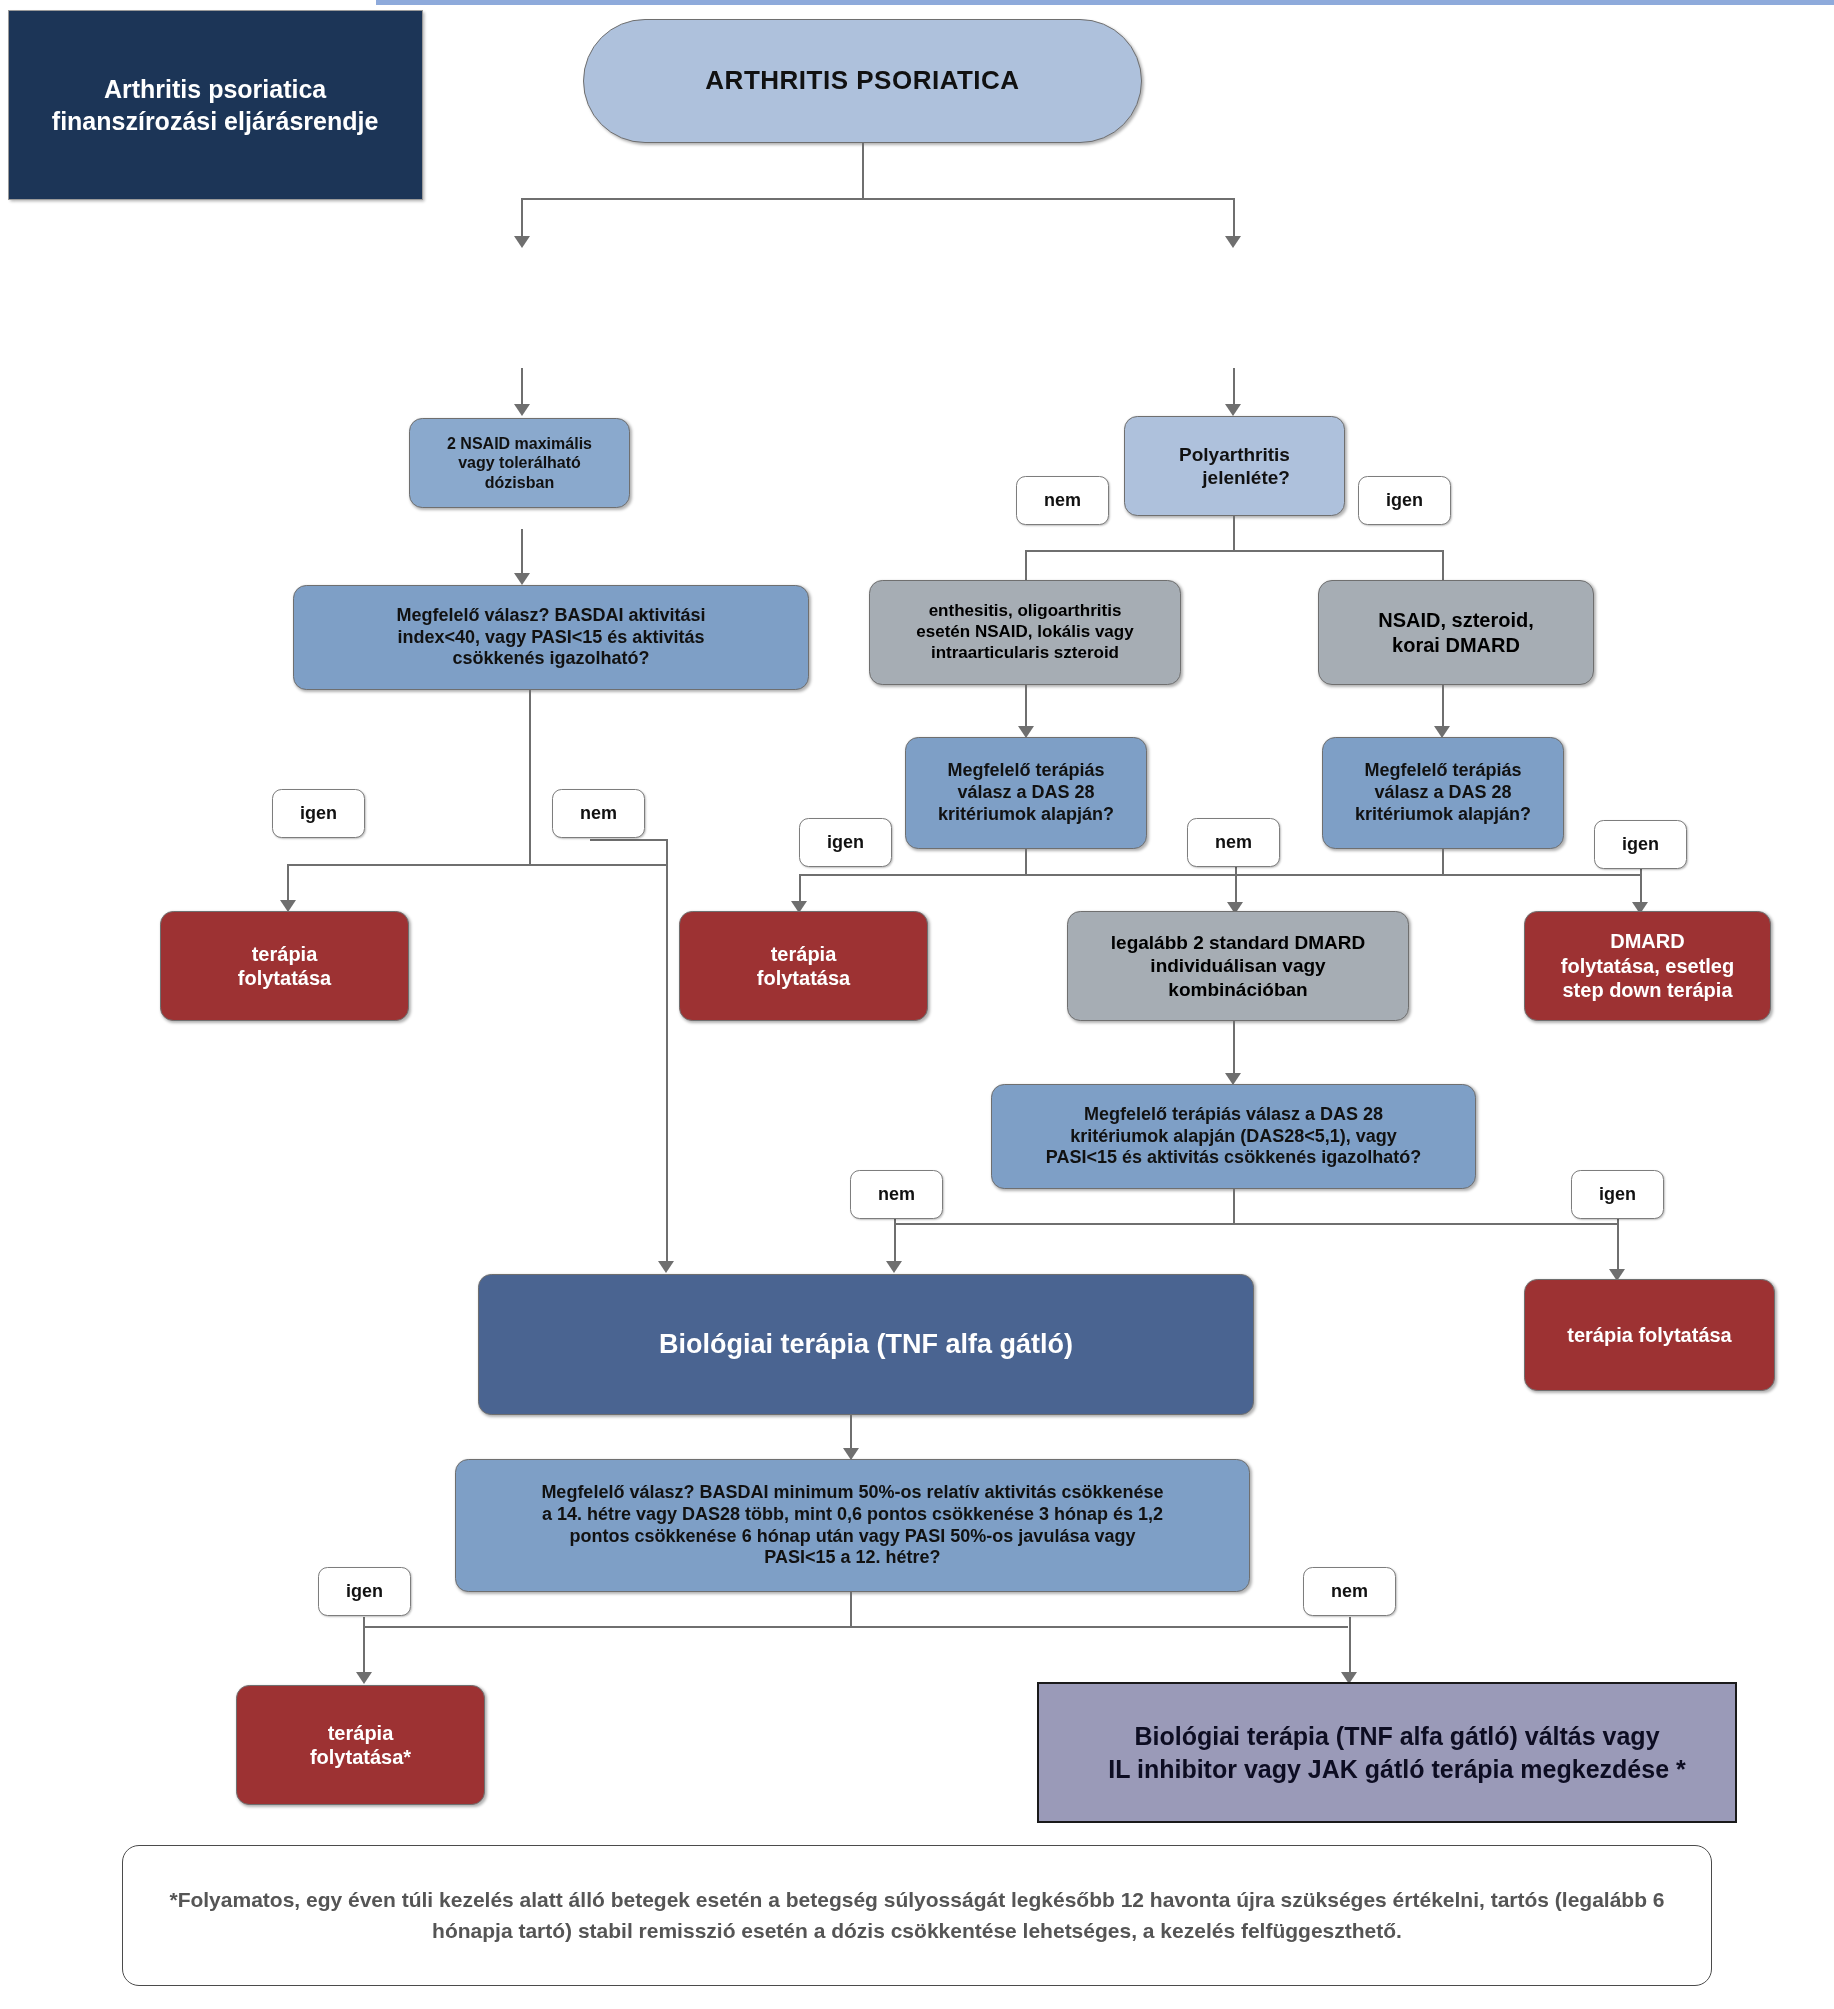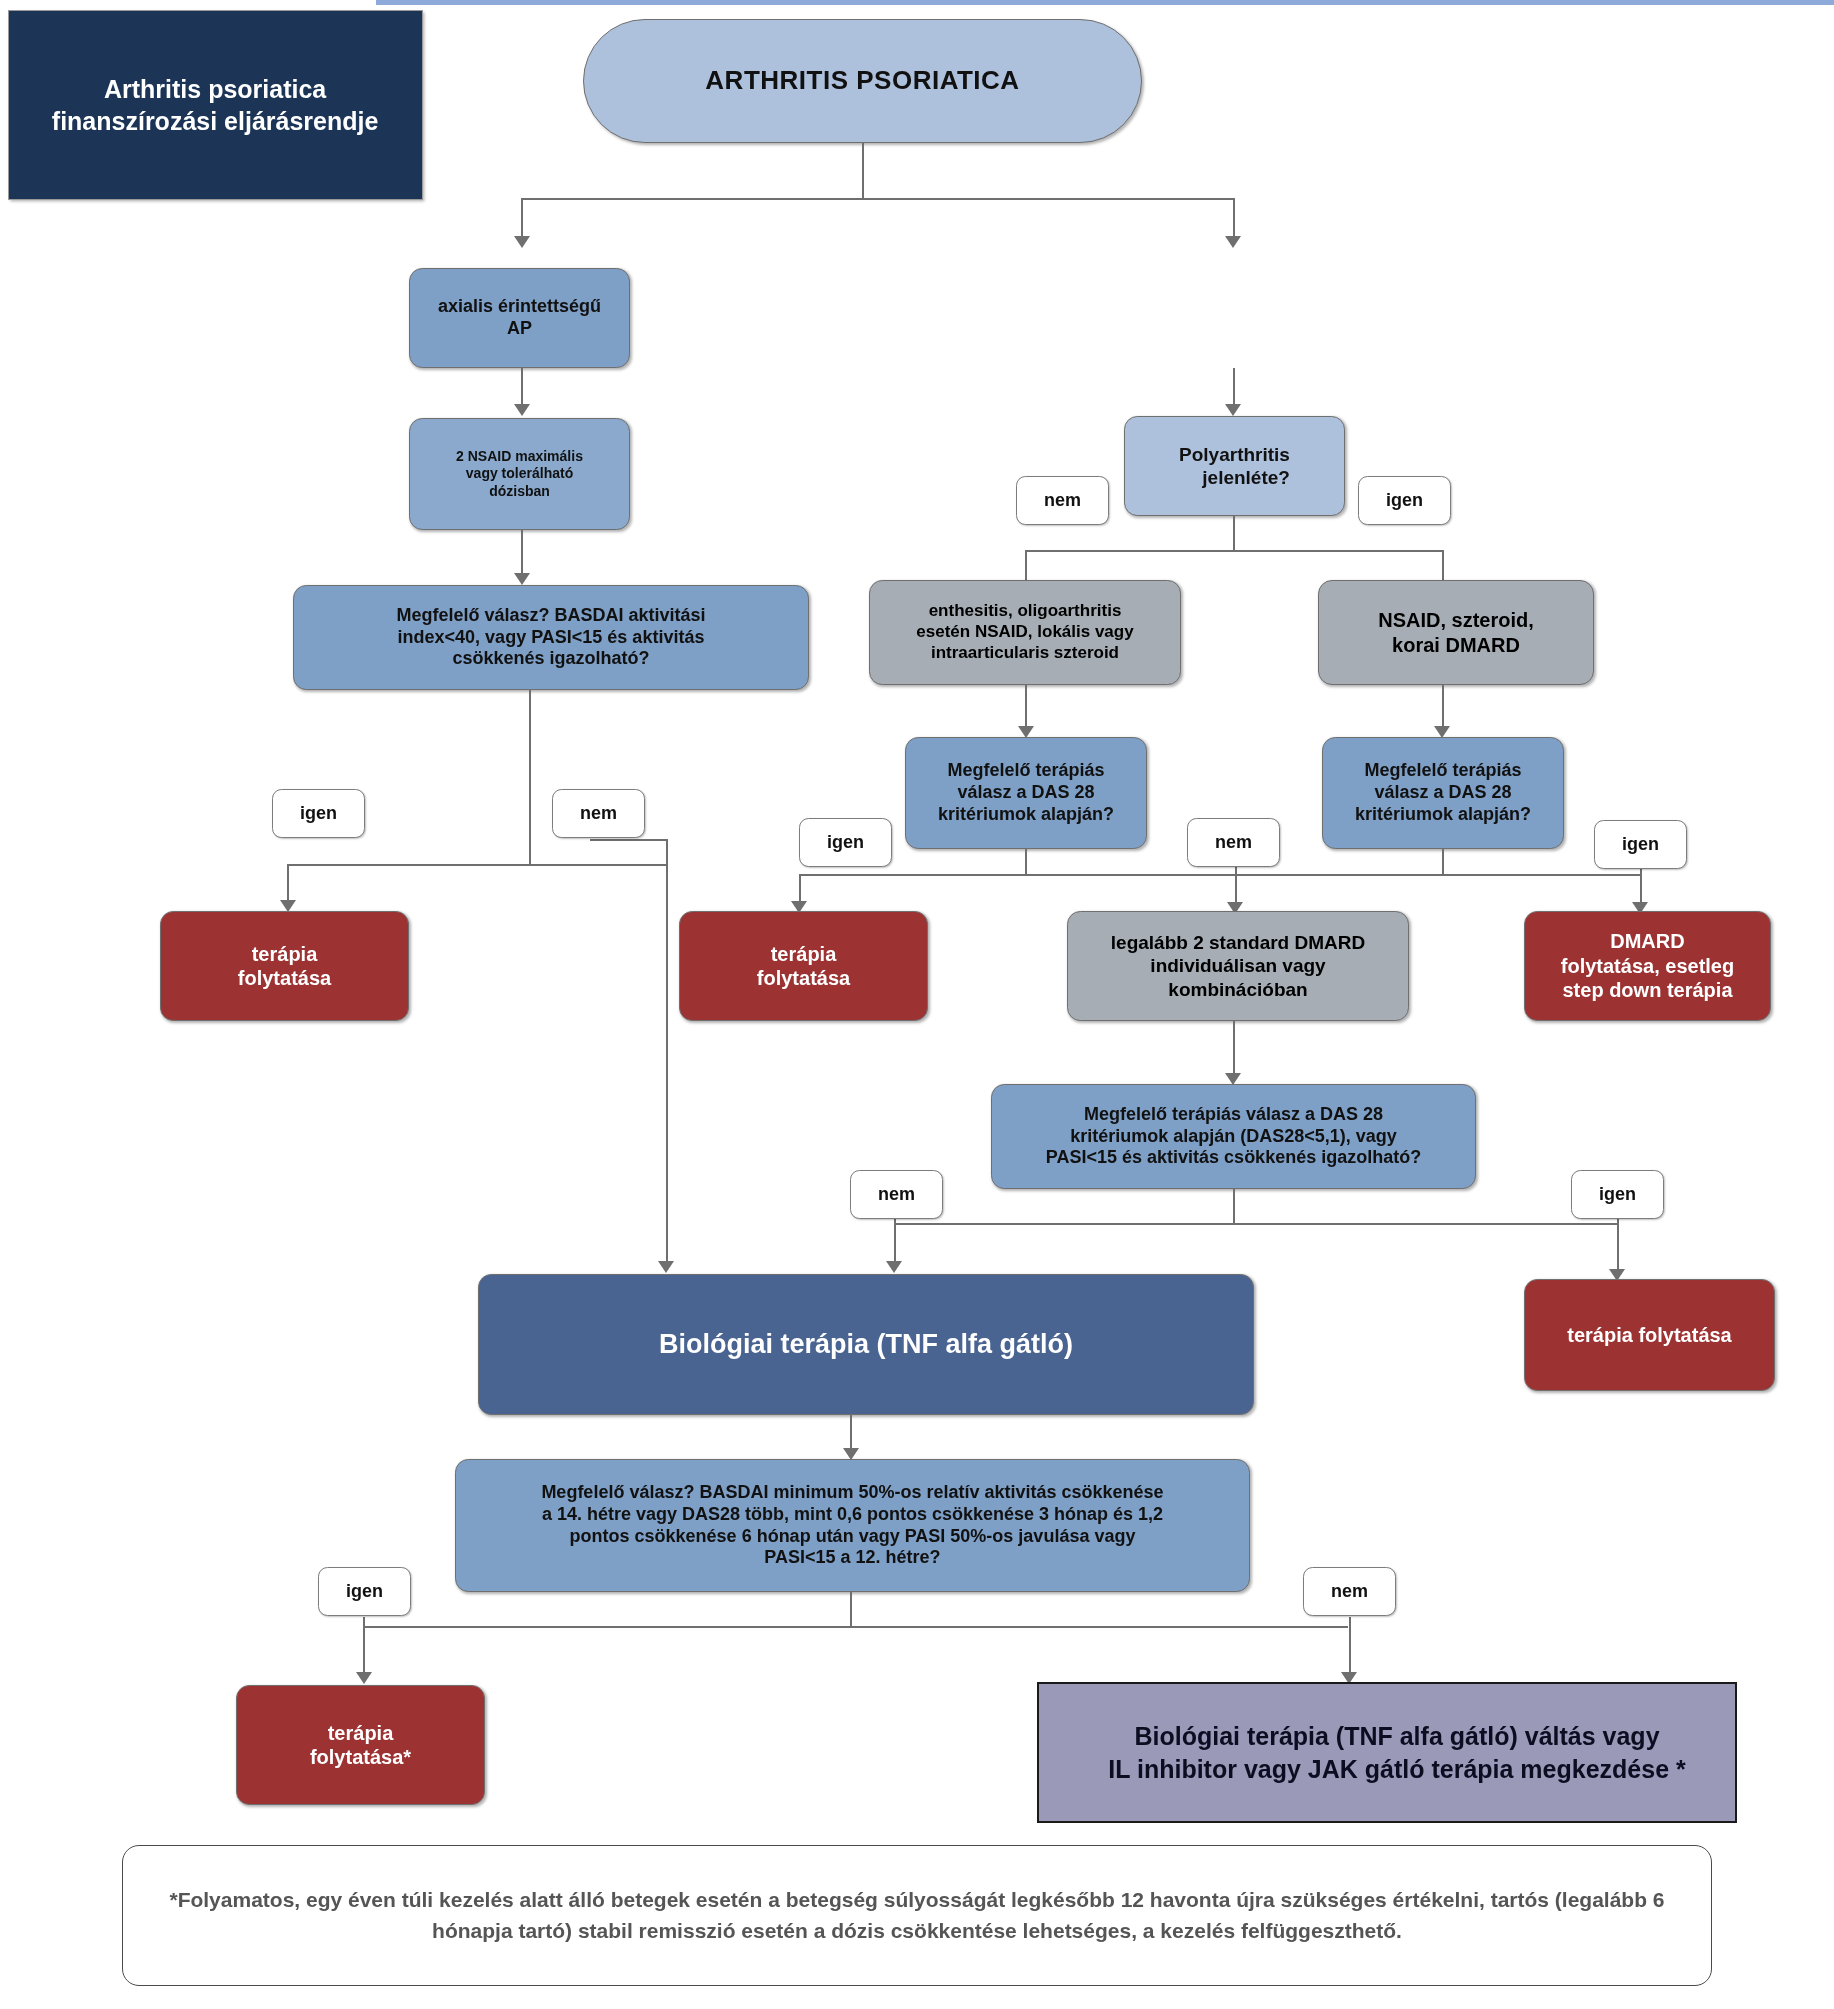--- a/index.html
+++ b/index.html
@@ -60,31 +60,27 @@
     <span>ARTHRITIS PSORIATICA</span>
   </div>
 
   <div class="ln lnv" style="left:862px;top:143px;height:57px;"></div>
   <div class="ln lnh" style="left:521px;top:198px;width:713px;"></div>
   <div class="ln lnv" style="left:521px;top:198px;height:40px;"></div>
   <div class="ln lnv" style="left:1233px;top:198px;height:40px;"></div>
   <div class="arrow" style="left:514px;top:236px;"></div>
   <div class="arrow" style="left:1225px;top:236px;"></div>
 
-  <div class="node blue-mid" style="left:409px;top:268px;width:221px;height:100px;font-size:18px;white-space:pre-line;">
-    <span>axialis érintettségű
-AP</span>
-  </div>
   <div class="ln lnv" style="left:521px;top:368px;height:39px;"></div>
   <div class="arrow" style="left:514px;top:404px;"></div>
 
   <div class="ln lnv" style="left:1233px;top:368px;height:39px;"></div>
   <div class="arrow" style="left:1225px;top:404px;"></div>
 
-  <div class="node blue-steel" style="left:409px;top:418px;width:221px;height:112px;font-size:14px;white-space:pre-line;">
+  <div class="node blue-steel" style="left:409px;top:418px;width:221px;height:90px;font-size:16px;white-space:pre-line;">
     <span>2 NSAID maximális
 vagy tolerálható
 dózisban</span>
   </div>
   <div class="ln lnv" style="left:521px;top:529px;height:48px;"></div>
   <div class="arrow" style="left:514px;top:573px;"></div>
 
   <div class="node blue-mid" style="left:293px;top:585px;width:516px;height:105px;font-size:18px;white-space:pre-line;">
     <span>Megfelelő válasz? BASDAI aktivitási
 index&lt;40, vagy PASI&lt;15 és aktivitás

